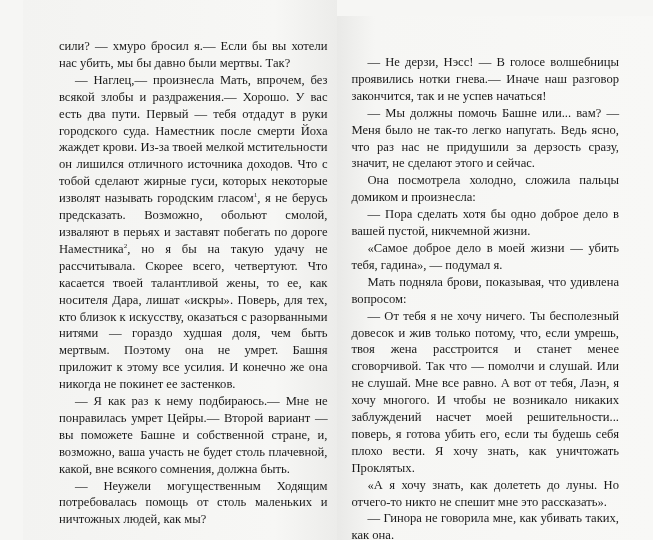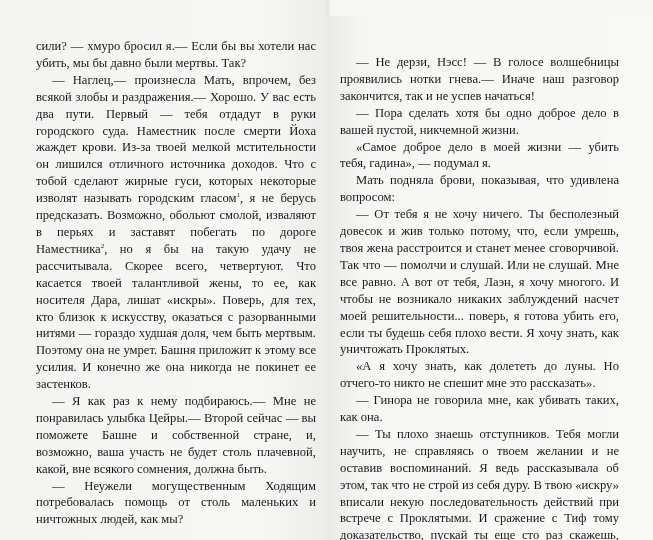--- a/index.html
+++ b/index.html
@@ -4,50 +4,52 @@
 <style>
   html, body { margin: 0; padding: 0; }
   body {
     width: 653px; height: 540px; overflow: hidden;
     background: #f6f6f4;
     font-family: "Liberation Serif", "DejaVu Serif", serif;
     color: #1a1a1a;
   }
   .spread { position: relative; width: 653px; height: 540px; display: flex; }
   .page { position: relative; height: 540px; box-sizing: border-box; }
-  .page.left { width: 326px; background: linear-gradient(to right, #f3f3f1 0%, #f7f7f5 80%, #ececea 100%); padding: 38px 10px 12px 36px; }
+  .page.left { width: 326px; background: linear-gradient(to right, #f3f3f1 0%, #f7f7f5 80%, #ececea 100%); padding: 38px 10px 12px 36px; margin-left: 23px; }
   .page.right { width: 327px; background: linear-gradient(to right, #e9e9e7 0%, #f6f6f4 12%, #f8f8f6 100%); padding: 38px 34px 12px 14px; margin-top: 16px; }
   .gutter { position: absolute; left: 322px; top: 0; width: 8px; height: 540px; background: linear-gradient(to right, rgba(0,0,0,0.03), rgba(0,0,0,0.08), rgba(0,0,0,0.03)); }
   .body-text { font-size: 12.6px; line-height: 16.9px; text-align: justify; }
   .body-text p { margin: 0; text-indent: 0; }
   .body-text p.indent { text-indent: 16px; }
   sup { font-size: 7px; line-height: 0; }
   .page-number { position: absolute; bottom: 26px; left: 0; right: 0; text-align: center; font-size: 11px; }
   .page.left .page-number { padding-left: 26px; }
   .page.right .page-number { padding-right: 20px; }
 </style>
 </head>
 <body>
 
 <div class="spread">
   <div class="gutter"></div>
 
   <div class="page left">
     <div class="body-text">
       <p>сили? — хмуро бросил я.— Если бы вы хотели нас убить, мы бы давно были мертвы. Так?</p>
       <p class="indent"><span>— Наглец,— произнесла Мать, впрочем, без всякой злобы и раздражения.— Хорошо. У вас есть два пути. Первый — тебя отдадут в руки городского суда. Наместник после смерти Йоха жаждет крови. Из-за твоей мелкой мстительности он лишился отличного источника доходов. Что с тобой сделают жирные гуси, которых некоторые изволят называть городским гласом</span><sup>1</sup><span>, я не берусь предсказать. Возможно, обольют смолой, изваляют в перьях и заставят побегать по дороге Наместника</span><sup>2</sup><span>, но я бы на такую удачу не рассчитывала. Скорее всего, четвертуют. Что касается твоей талантливой жены, то ее, как носителя Дара, лишат «искры». Поверь, для тех, кто близок к искусству, оказаться с разорванными нитями — гораздо худшая доля, чем быть мертвым. Поэтому она не умрет. Башня приложит к этому все усилия. И конечно же она никогда не покинет ее застенков.</span></p>
-      <p class="indent">— Я как раз к нему подбираюсь.— Мне не понравилась улыбка Цейры.— Второй сейчас — вы поможете Башне и собственной стране, и, возможно, ваша участь не будет столь плачевной, какой, вне всякого сомнения, должна быть.</p>
+      <p class="indent">— Я как раз к нему подбираюсь.— Мне не понравилась умрет Цейры.— Второй вариант — вы поможете Башне и собственной стране, и, возможно, ваша участь не будет столь плачевной, какой, вне всякого сомнения, должна быть.</p>
       <p class="indent">— Неужели могущественным Ходящим потребовалась помощь от столь маленьких и ничтожных людей, как мы?</p>
     </div>
 
   </div>
 
   <div class="page right">
     <div class="body-text">
       <p class="indent">— Не дерзи, Нэсс! — В голосе волшебницы проявились нотки гнева.— Иначе наш разговор закончится, так и не успев начаться!</p>
+      <p class="indent">— Мы должны помочь Башне или... вам? — Меня было не так-то легко напугать. Ведь ясно, что раз нас не придушили за дерзость сразу, значит, не сделают этого и сейчас.</p>
+      <p class="indent">Она посмотрела холодно, сложила пальцы домиком и произнесла:</p>
       <p class="indent">— Пора сделать хотя бы одно доброе дело в вашей пустой, никчемной жизни.</p>
       <p class="indent">«Самое доброе дело в моей жизни — убить тебя, гадина», — подумал я.</p>
       <p class="indent">Мать подняла брови, показывая, что удивлена вопросом:</p>
       <p class="indent">— От тебя я не хочу ничего. Ты бесполезный довесок и жив только потому, что, если умрешь, твоя жена расстроится и станет менее сговорчивой. Так что — помолчи и слушай. Или не слушай. Мне все равно. А вот от тебя, Лаэн, я хочу многого. И чтобы не возникало никаких заблуждений насчет моей решительности... поверь, я готова убить его, если ты будешь себя плохо вести. Я хочу знать, как уничтожать Проклятых.</p>
       <p class="indent">«А я хочу знать, как долететь до луны. Но отчего-то никто не спешит мне это рассказать».</p>
       <p class="indent">— Гинора не говорила мне, как убивать таких, как она.</p>
       <p class="indent">— Ты плохо знаешь отступников. Тебя могли научить, не справляясь о твоем желании и не оставив воспоминаний. Я ведь рассказывала об этом, так что не строй из себя дуру. В твою «искру» вписали некую последовательность действий при встрече с Проклятыми. И сражение с Тиф тому доказательство, пускай ты еще сто раз скажешь, что победа над ней принадлежит Шену. В тебе спрятан взведенный арбалет, стреляющий при</p>
     </div>
   </div>
 </div>

